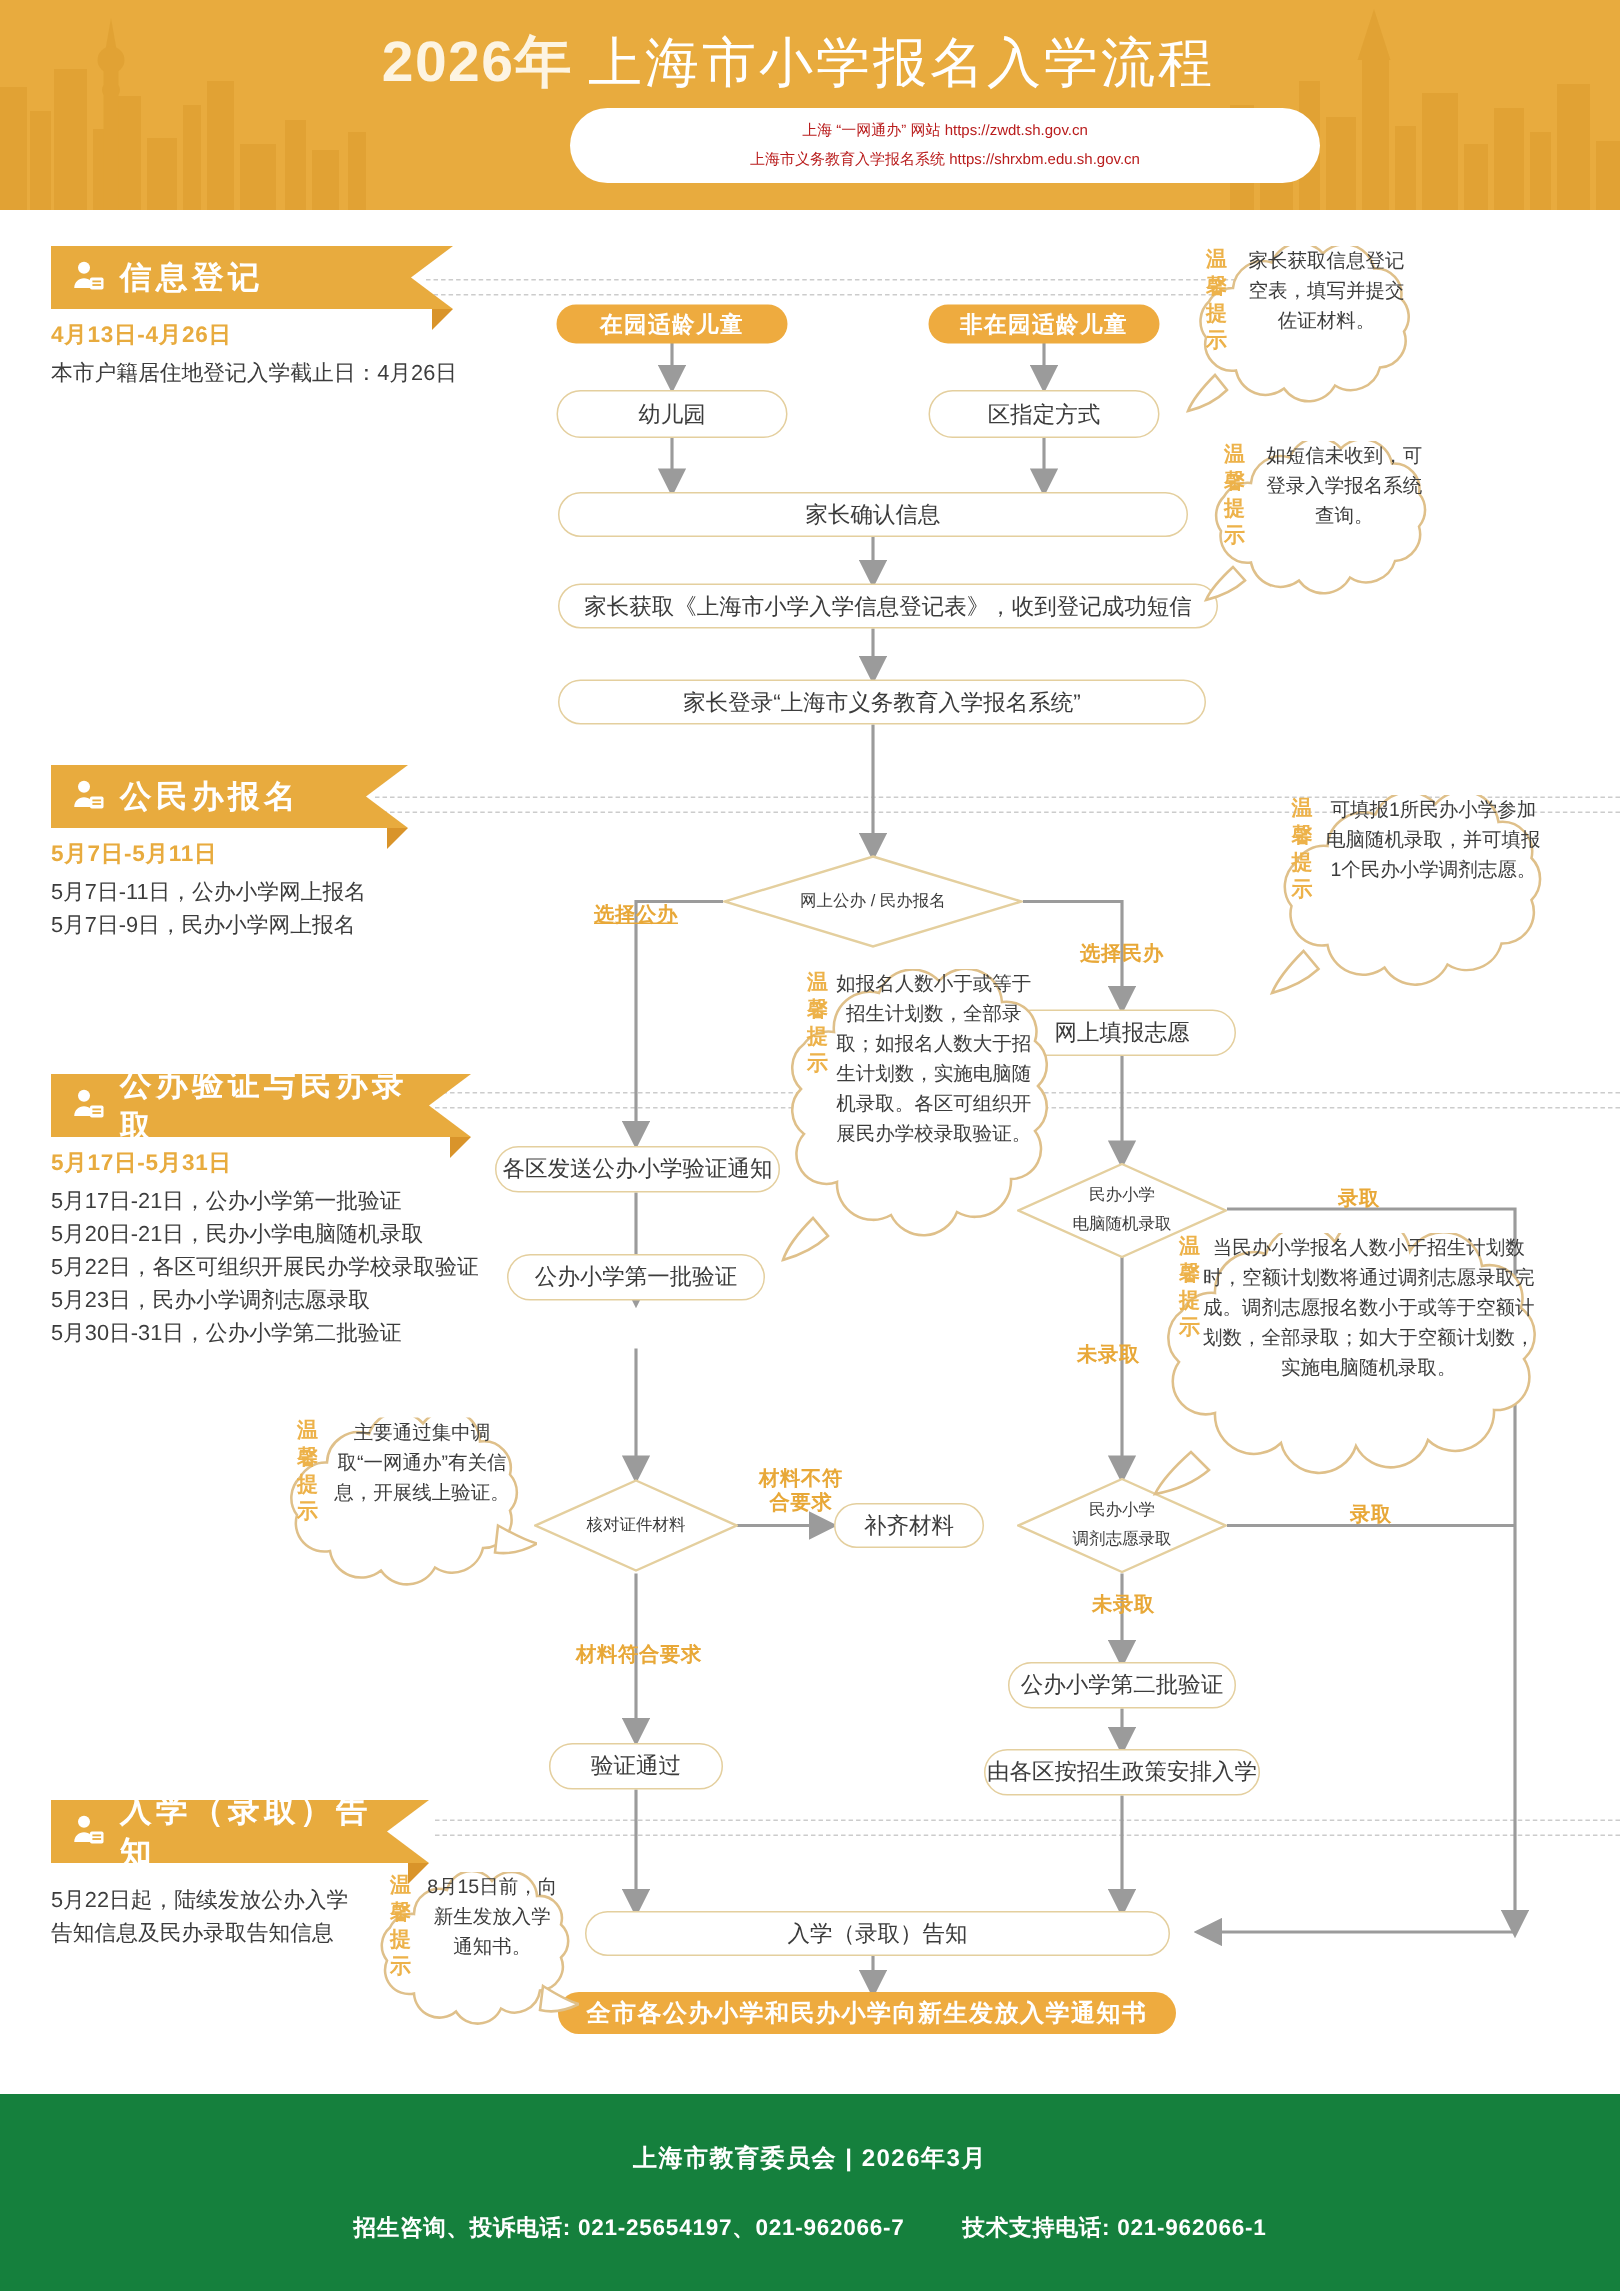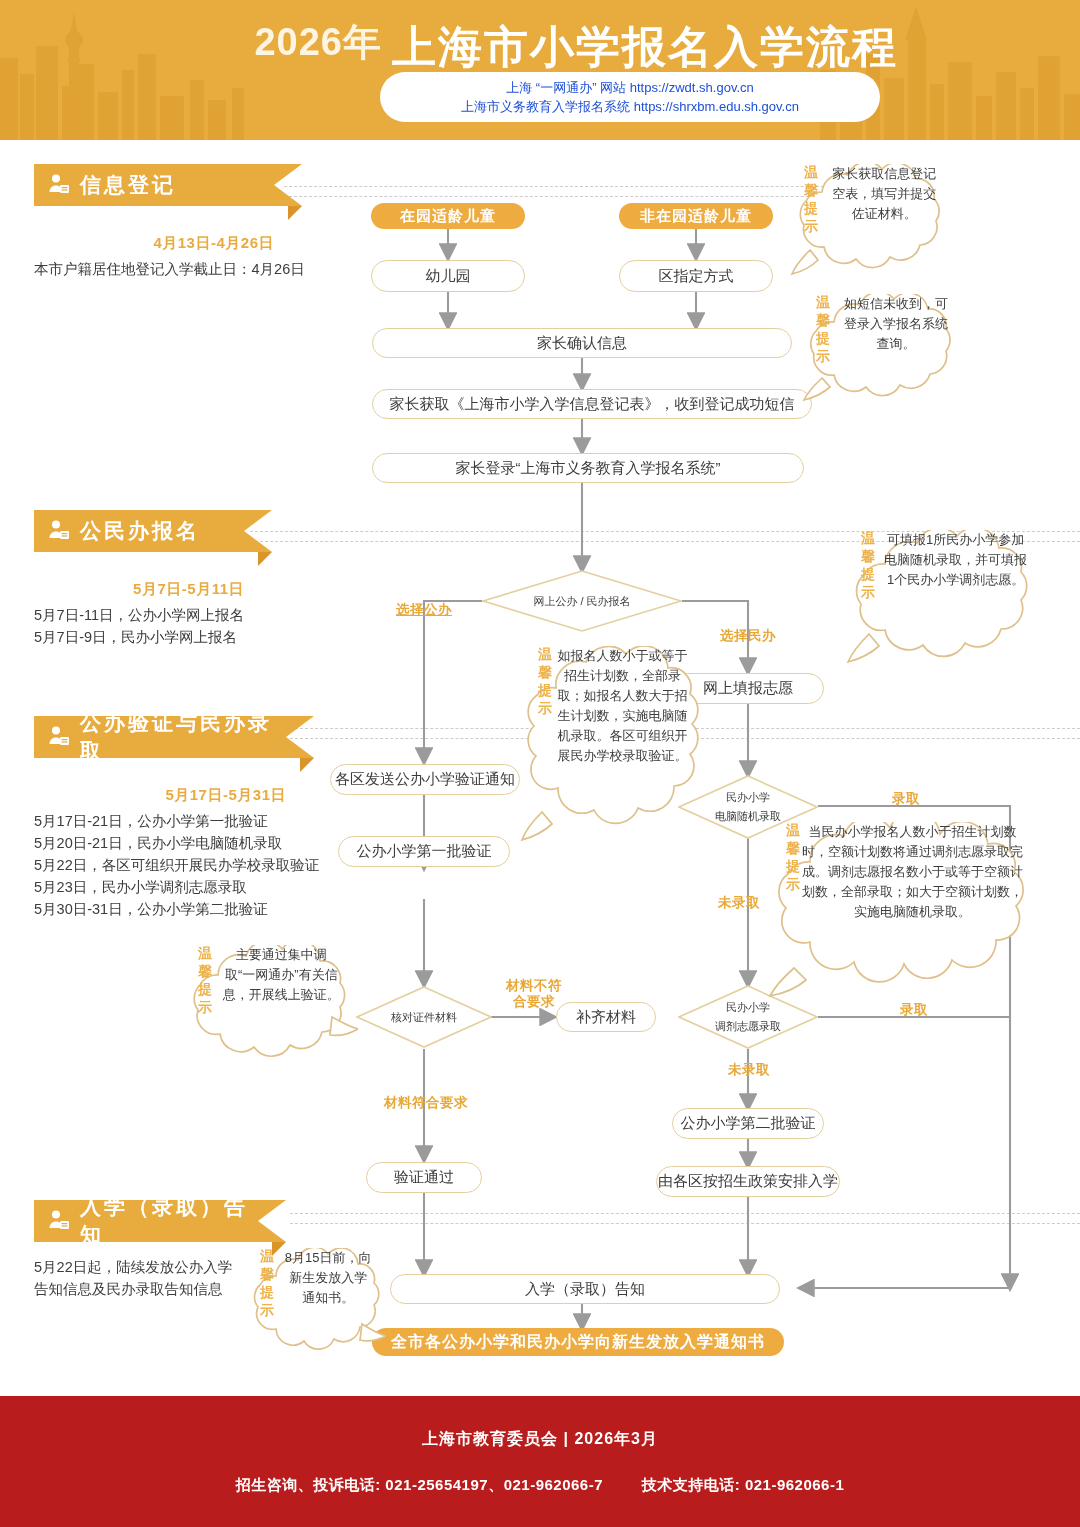--- a/index.html
+++ b/index.html
@@ -10,35 +10,35 @@
     color:#3c3c3c;
   }
   #stage{position:absolute;left:0;top:0;width:1080px;height:1527px;}
 
   
   .header{position:absolute;left:0;top:0;width:1080px;height:140px;background:#e8ab3e;overflow:hidden;}
   .skyline{position:absolute;left:0;bottom:0;width:1080px;height:140px;}
   .hdr-left{position:absolute;left:182px;top:16px;width:200px;text-align:right;}
   .hdr-l1{font-size:31px;font-weight:bold;color:#fffaf0;letter-spacing:2px;line-height:36px;}
   .hdr-l2{font-size:38px;font-weight:bold;color:#fdf4e2;letter-spacing:1px;line-height:44px;margin-top:4px;}
-  .hdr-title{position:absolute;left:392px;top:18px;font-size:44px;font-weight:bold;color:#ffffff;letter-spacing:2px;white-space:nowrap;}
+  .hdr-title{position:absolute;left:392px;top:18px;font-size:36px;font-weight:normal;color:#ffffff;letter-spacing:2px;white-space:nowrap;}
   .hdr-urls{position:absolute;left:380px;top:72px;width:500px;height:50px;background:#ffffff;border-radius:25px;
             display:flex;flex-direction:column;align-items:center;justify-content:center;}
-  .hdr-url{font-size:13px;color:#1d4ed8;line-height:19px;white-space:nowrap;}
+  .hdr-url{font-size:10px;color:#b91c1c;line-height:19px;white-space:nowrap;}
 
   
   .sec{position:absolute;}
   .sec-banner{position:relative;height:42px;background:#e8ab3e;display:flex;align-items:center;padding-left:14px;box-sizing:border-box;}
   .sec-banner:after{content:"";position:absolute;right:-28px;top:0;width:0;height:0;
       border-top:21px solid #e8ab3e;border-bottom:21px solid #e8ab3e;border-right:28px solid transparent;}
   .sec-banner .notch{position:absolute;right:-28px;bottom:-14px;width:0;height:0;
       border-left:14px solid #d9942a;border-bottom:14px solid transparent;}
   .sec-label{font-size:21px;font-weight:bold;color:#ffffff;letter-spacing:3px;margin-left:10px;}
   .person-ico{width:22px;height:24px;position:relative;display:inline-block;}
-  .sec-date{font-size:15px;font-weight:bold;color:#e8ab3e;margin-top:28px;letter-spacing:0.5px;text-align:right;}
+  .sec-date{font-size:15px;font-weight:bold;color:#e8ab3e;margin-top:8px;letter-spacing:0.5px;}
   .sec-lines{margin-top:5px;}
   .sec-line{font-size:14.5px;color:#3c3c3c;line-height:22px;white-space:nowrap;}
 
   
   .dots{position:absolute;height:1px;border-top:1px dashed #ccc;}
 
   
   .node{position:absolute;box-sizing:border-box;display:flex;align-items:center;justify-content:center;
         background:#ffffff;}
   .pill{border:1.4px solid #e4cf9e;border-radius:999px;font-size:15px;color:#3c3c3c;}
@@ -53,21 +53,21 @@
   .elabel{position:absolute;font-size:13.5px;font-weight:bold;color:#e8a838;letter-spacing:0.5px;text-align:center;line-height:16px;}
 
   
   .cloud{position:absolute;}
   .cloud .ctext{position:absolute;left:0;top:0;width:100%;height:100%;
       display:flex;align-items:flex-start;justify-content:center;padding:0 16px;box-sizing:border-box;}
   .ctitle{font-size:14px;font-weight:bold;color:#edb24a;letter-spacing:1px;margin-bottom:2px;}
   .cbody{font-size:13px;color:#3c3c3c;line-height:20px;text-align:center;}
 
   
-  .footer{position:absolute;left:0;top:1396px;width:1080px;height:131px;background:#b91c1c;
+  .footer{position:absolute;left:0;top:1396px;width:1080px;height:131px;background:#15803d;
           display:flex;flex-direction:column;align-items:center;justify-content:center;text-align:center;}
   .f1{font-size:16px;font-weight:bold;color:#ffffff;letter-spacing:1px;}
   .f2{font-size:15px;font-weight:bold;color:#ffffff;letter-spacing:0.5px;margin-top:26px;}
   .f2 span{margin-right:34px;}
   .f2 span:last-child{margin-right:0;}
 </style>
 </head>
 <body>
 
 <div id="stage">

